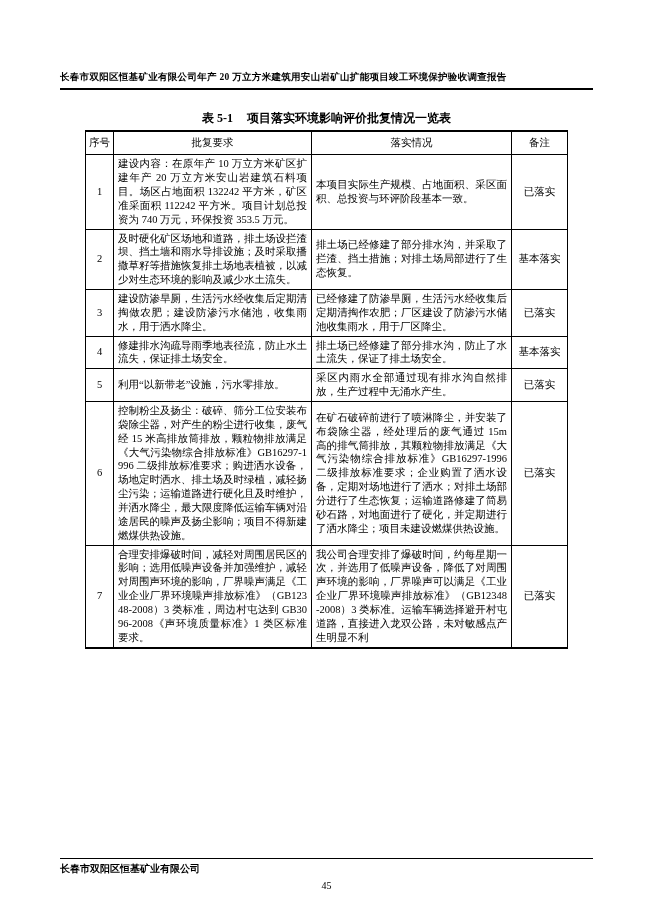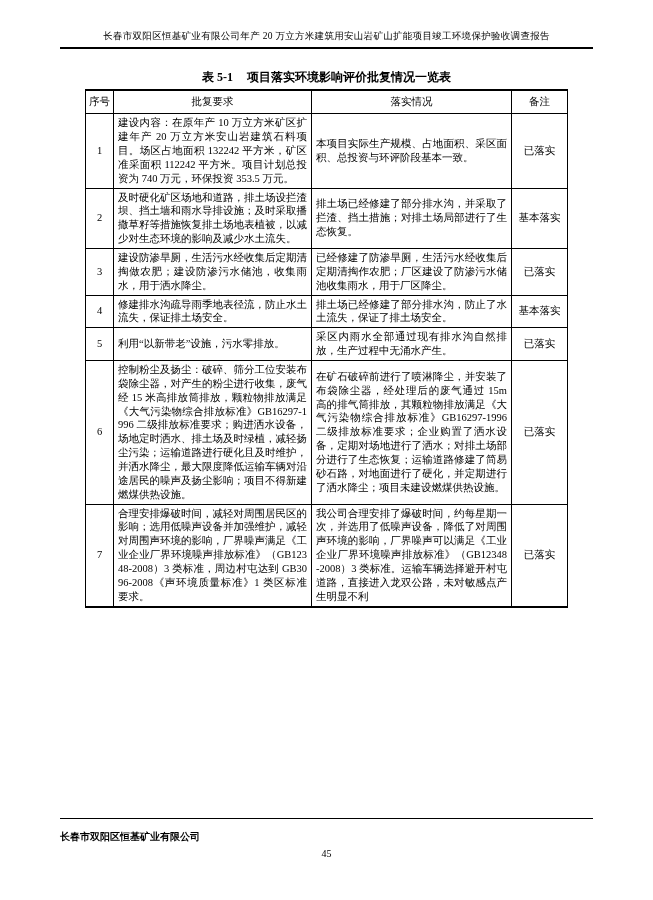--- a/index.html
+++ b/index.html
@@ -13,27 +13,28 @@
     height: 900px;
     margin: 0 auto;
     background: #ffffff;
     font-family: "Liberation Serif", "DejaVu Serif", serif;
     color: #000000;
     overflow: hidden;
     box-sizing: border-box;
     padding: 30px 60px 0 60px;
   }
   .doc-header {
-    text-align: center;
+    text-align: left;
     font-size: 9.5px;
-    font-weight: normal;
+    font-weight: bold;
     letter-spacing: 0.3px;
     padding-bottom: 5px;
     border-bottom: 2px solid #000000;
     line-height: 1.3;
+    margin-top: 41px;
   }
   .chapter-heading {
     margin: 36px 0 0 28px;
     font-size: 19px;
     font-weight: bold;
     line-height: 1.2;
   }
   .chapter-heading .num {
     display: inline-block;
     margin-right: 26px;
@@ -98,23 +99,23 @@
   }
   .approval-table td.cell-req,
   .approval-table td.cell-impl {
     text-align: justify;
     text-justify: inter-character;
   }
   .doc-footer {
     position: absolute;
     left: 60px;
     right: 60px;
-    top: 818px;
+    top: 858px;
     border-top: 1px solid #000000;
-    padding-top: 12px;
+    padding-top: 4px;
   }
   .footer-company {
     font-size: 10px;
     font-weight: bold;
     text-align: left;
     line-height: 1.2;
   }
   .footer-pagenum {
     margin-top: 5px;
     text-align: center;

